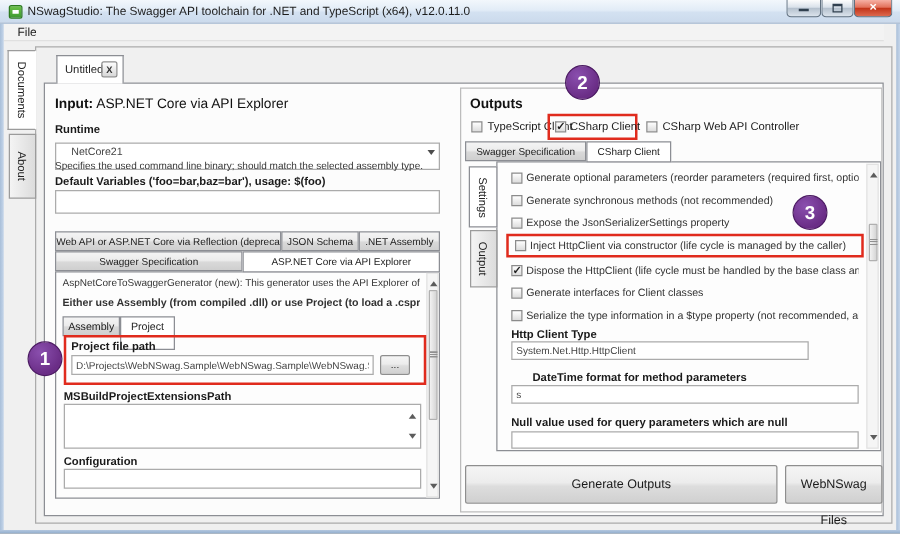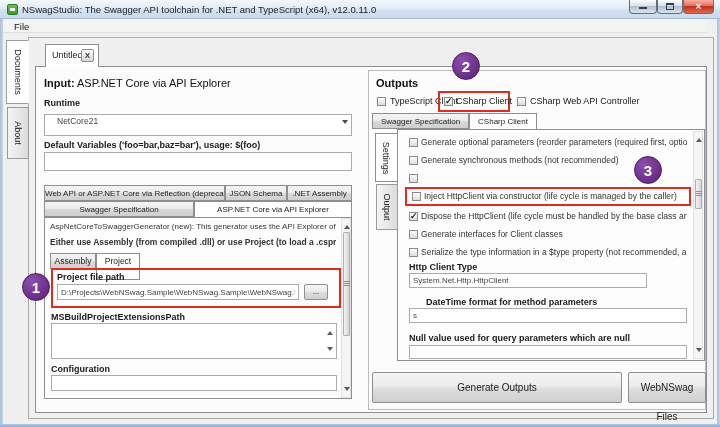--- a/index.html
+++ b/index.html
@@ -110,20 +110,21 @@
 
   <div class="abs t11" style="left:44px;top:77px;">
     <span class="b">Input:</span><span> ASP.NET Core via API Explorer</span>
   </div>
 
   <div class="abs t9 b" style="left:44px;top:98px;">Runtime</div>
   <div class="abs field" style="left:44px;top:114px;width:308px;height:22px;padding:1px 12px;">
     <span>NetCore21</span>
     <span class="dd-arrow"></span>
   </div>
+  <div class="abs t8" style="left:44px;top:128px;">Specifies the used command line binary; should match the selected assembly type.</div>
 
   <div class="abs t9 b" style="left:44px;top:140px;">Default Variables ('foo=bar,baz=bar'), usage: $(foo)</div>
   <input class="abs field" style="left: 44px; top: 152px; width: 308px; height: 19px;" value="">
 
   <div class="tabbtn" style="left:44px;top:185px;width:181px;height:16px;line-height:15px;"><span>Web API or ASP.NET Core via Reflection (deprecated)</span></div>
   <div class="tabbtn" style="left:225px;top:185px;width:62px;height:16px;line-height:15px;"><span>JSON Schema</span></div>
   <div class="tabbtn" style="left:287px;top:185px;width:65px;height:16px;line-height:15px;"><span>.NET Assembly</span></div>
 
   <div class="tabbtn" style="left:44px;top:201px;width:150px;height:16px;line-height:15px;"><span>Swagger Specification</span></div>
   <div class="tabbtn sel" style="left:194px;top:201px;width:158px;height:17px;line-height:15px;"><span>ASP.NET Core via API Explorer</span></div>
@@ -184,20 +185,21 @@
 
   <div class="panelbox" style="left:397px;top:129px;width:308px;height:232px;"></div>
 
   <span class="cb" style="left:409px;top:138px;"></span>
   <div class="abs t85 clip" style="left:421px;top:137px;width:266px;">Generate optional parameters (reorder parameters (required first, optional at the e</div>
 
   <span class="cb" style="left:409px;top:156px;"></span>
   <div class="abs t85 clip" style="left:421px;top:155px;width:266px;">Generate synchronous methods (not recommended)</div>
 
   <span class="cb" style="left:409px;top:174px;"></span>
+  <div class="abs t85 clip" style="left:421px;top:173px;width:266px;">Expose the JsonSerializerSettings property</div>
 
   <div class="redbox" style="left:405px;top:187px;width:286px;height:19px;"></div>
   <span class="cb" style="left:412px;top:192px;z-index:31;"></span>
   <div class="abs t85 clip" style="left:424px;top:191px;width:260px;z-index:31;">Inject HttpClient via constructor (life cycle is managed by the caller)</div>
 
   <span class="cb checked" style="left:409px;top:212px;"></span>
   <div class="abs t85 clip" style="left:421px;top:211px;width:266px;">Dispose the HttpClient (life cycle must be handled by the base class and CreateHtt</div>
 
   <span class="cb" style="left:409px;top:230px;"></span>
   <div class="abs t85 clip" style="left:421px;top:229px;width:266px;">Generate interfaces for Client classes</div>

